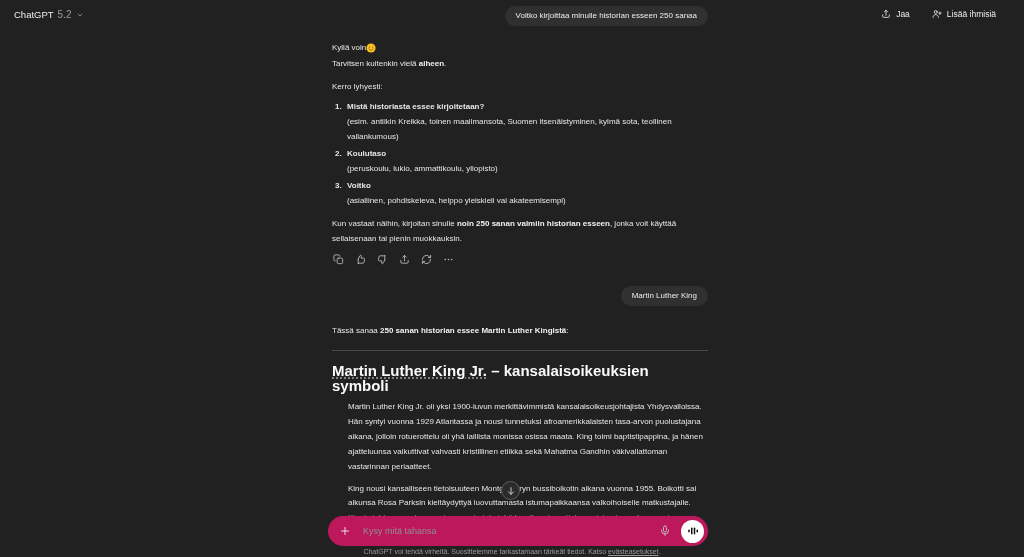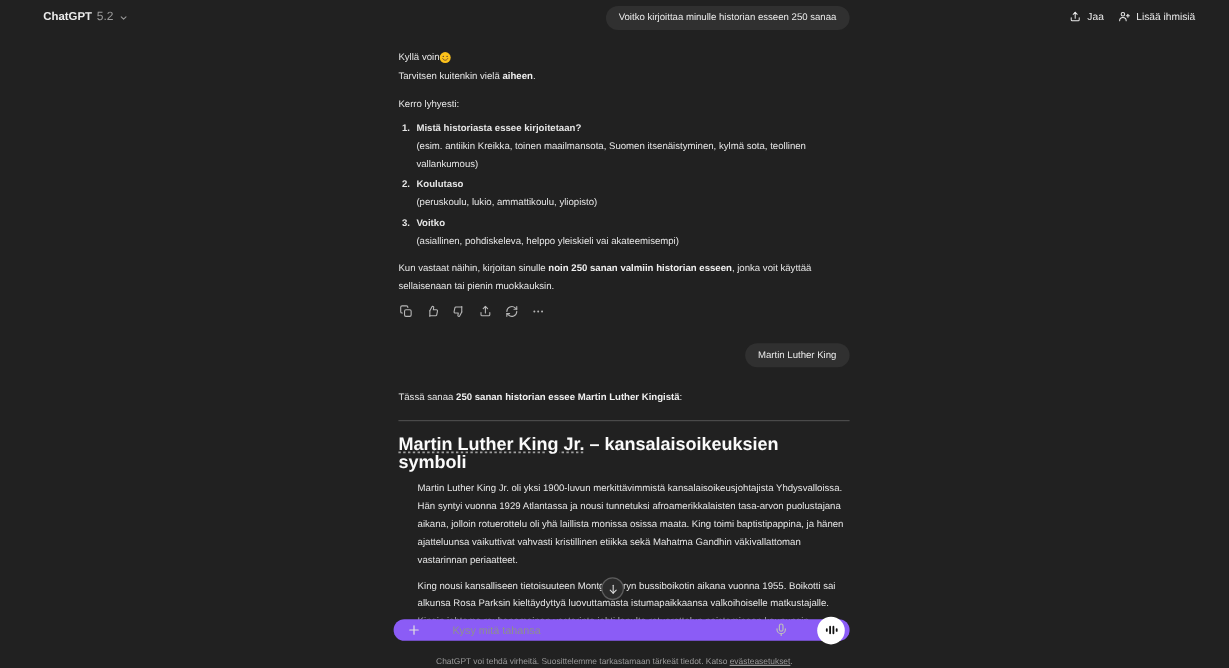--- a/index.html
+++ b/index.html
@@ -9,24 +9,24 @@
     background:#212121; color:#ececec;
     font-family:"Liberation Sans", sans-serif;
     -webkit-font-smoothing:antialiased;
   }
   svg { display:block; }
 
   
   .topbar { position:absolute; top:0; left:0; right:0; height:28px;
     display:flex; align-items:center; justify-content:space-between; padding:0 28px 0 14px; }
   .brand { display:flex; align-items:center; gap:4px; cursor:pointer; }
-  .brand-name { font-size:9.5px; font-weight:700; color:#ececec;margin-left:22px; }
+  .brand-name { font-size:9.5px; font-weight:400; color:#ececec; }
   .brand-ver { font-size:10px; color:#9b9b9b; }
   .brand svg { width:8px; height:8px; color:#9b9b9b; margin-top:2px; }
-  .topbar-right { display:flex; align-items:center; gap:12px; }
+  .topbar-right { display:flex; align-items:center; gap:22px; }
   .top-btn { display:flex; align-items:center; gap:5px; font-size:8.5px; color:#ececec; cursor:pointer; }
   .top-btn svg { width:10px; height:10px; color:#ececec; }
 
   
   .sticky-row { position:absolute; top:4px; left:332px; width:376px; text-align:right; }
   .pill { display:inline-block; background:#303030; border-radius:11px;
     padding:5px 11px; font-size:8px; line-height:10px; color:#ececec; white-space:nowrap; }
 
   
   .column { position:absolute; left:332px; top:40px; width:376px;
@@ -59,23 +59,23 @@
 
   
   .scroll-btn { position:absolute; left:501px; top:481px; width:19px; height:19px;
     border-radius:50%; background:#2b2b2b; border:1px solid #5c5c5c; color:#d8d8d8;
     display:flex; align-items:center; justify-content:center; cursor:pointer; }
   .scroll-btn svg { width:10px; height:10px; }
 
   
   .composer-fade { position:absolute; left:0; right:0; top:505px; height:52px;
     background:linear-gradient(to bottom, rgba(33,33,33,0), #212121 55%); }
-  .composer { position:absolute; left:328px; top:516px; width:380px; height:18px;
-    background:#8b5cf6; border-radius:16px; display:flex; align-items:center;
-    padding:0 4px 0 11px; gap:24px; }
+  .composer { position:absolute; left:328px; top:516px; width:380px; height:30px;
+    background:#be185d; border-radius:16px; display:flex; align-items:center;
+    padding:0 4px 0 11px; gap:10px; }
   .comp-plus { cursor:pointer; color:#e2e2e2; display:flex; }
   .comp-plus svg { width:12px; height:12px; }
   .comp-input { flex:1; background:transparent; border:none; outline:none;
     color:#ececec; font-size:9px; font-family:inherit; min-width:0; }
   .comp-input::placeholder { color:#8f8f8f; }
   .comp-mic { cursor:pointer; color:#bdbdbd; display:flex; }
   .comp-mic svg { width:12px; height:12px; }
   .voice-btn { width:23px; height:23px; border-radius:50%; background:#ffffff;
     display:flex; align-items:center; justify-content:center; cursor:pointer; flex:none; }
   .voice-btn svg { width:12px; height:12px; }

